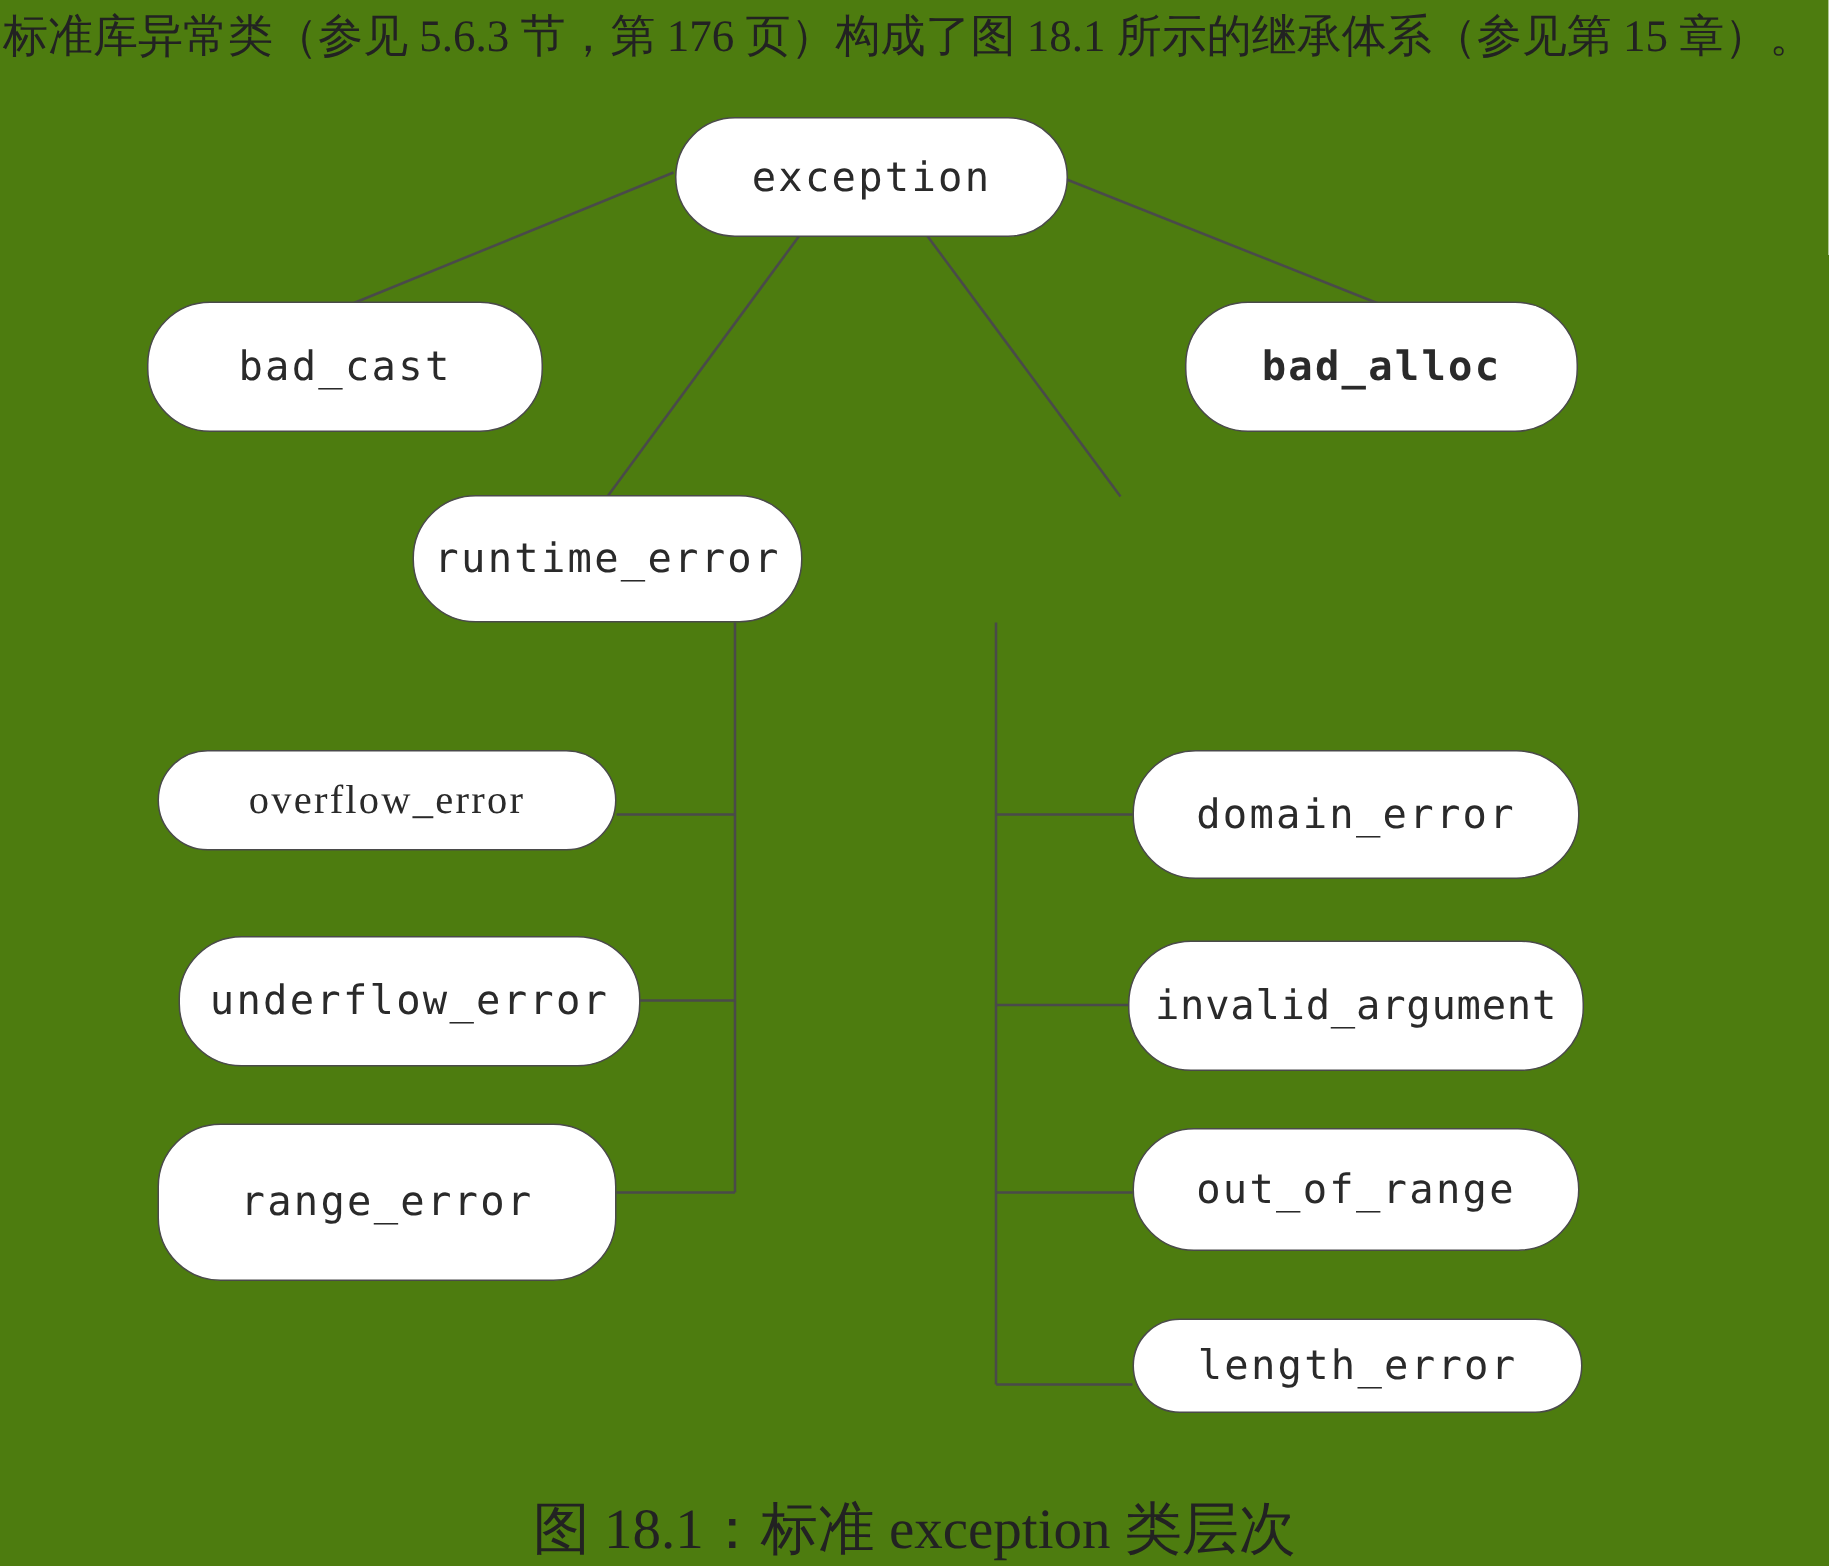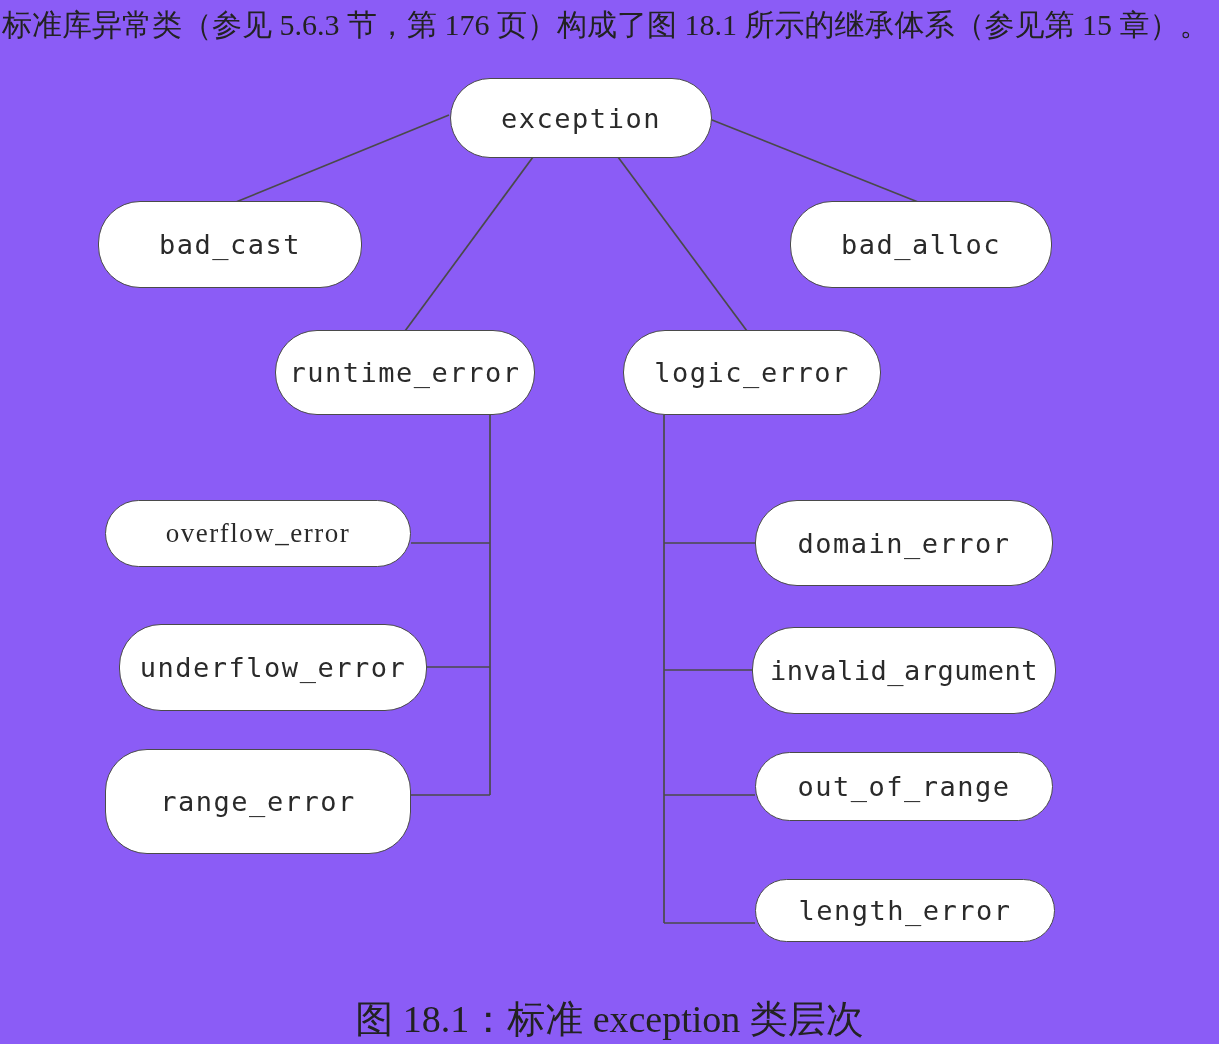--- a/index.html
+++ b/index.html
@@ -4,21 +4,21 @@
 <style>
   html, body {
     margin: 0;
     padding: 0;
     background: #ffffff;
   }
   .page {
     position: relative;
     width: 1219px;
     height: 1044px;
-    background: #8b5cf6;
+    background: #4d7c0f;
     overflow: hidden;
     font-family: "Liberation Serif", "DejaVu Serif", serif;
     color: #1c1c1c;
   }
   .intro {
     position: absolute;
     top: 6px;
     left: 2px;
     width: 1216px;
     font-size: 30px;
@@ -94,37 +94,36 @@
       <line x1="664" y1="543" x2="755" y2="543"></line>
       <line x1="664" y1="670" x2="755" y2="670"></line>
       <line x1="664" y1="795" x2="755" y2="795"></line>
       <line x1="664" y1="923" x2="755" y2="923"></line>
     </svg>
 
     <div class="node" style="left:450px; top:78px;  width:262px; height:80px;text-align:center;">exception</div>
 
     <div class="node" style="left:98px;  top:201px; width:264px; height:87px;">bad_cast</div>
 
-    <div class="node" style="left:790px; top:201px; width:262px; height:87px;">bad_alloc</div>
+    <div class="node" style="left:790px; top:201px; width:262px; height:87px;font-weight:bold;">bad_alloc</div>
 
     <div class="node" style="left:275px; top:330px; width:260px; height:85px;">runtime_error</div>
 
-    <div class="node" style="left:623px; top:330px; width:258px; height:85px;">logic_error</div>
 
     <div class="node" style="left:105px; top:500px; width:306px; height:67px;font-family:Liberation Serif, serif;">overflow_error</div>
 
     <div class="node" style="left:119px; top:624px; width:308px; height:87px;">underflow_error</div>
 
     <div class="node" style="left:105px; top:749px; width:306px; height:105px;">range_error</div>
 
     <div class="node" style="left:752px; top:627px; width:304px; height:87px; letter-spacing:0.5px;">invalid_argument</div>
 
     <div class="node" style="left:755px; top:500px; width:298px; height:86px;">domain_error</div>
 
-    <div class="node" style="left:755px; top:752px; width:298px; height:69px;">out_of_range</div>
+    <div class="node" style="left:755px; top:752px; width:298px; height:82px;">out_of_range</div>
 
     <div class="node" style="left:755px; top:879px; width:300px; height:63px;text-align:center;">length_error</div>
 
   </div>
 
   <p class="caption">图 18.1：标准 exception 类层次</p>
 
 </div>
 
 </body></html>

